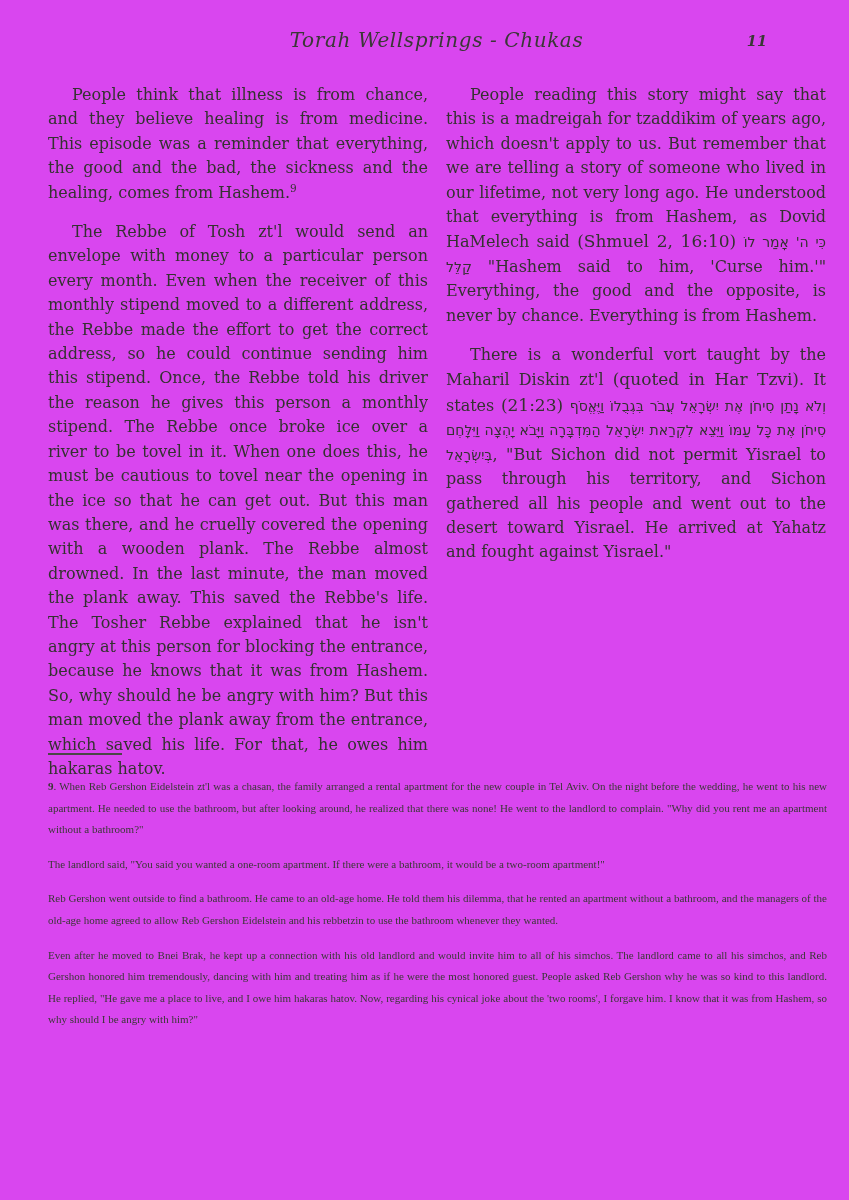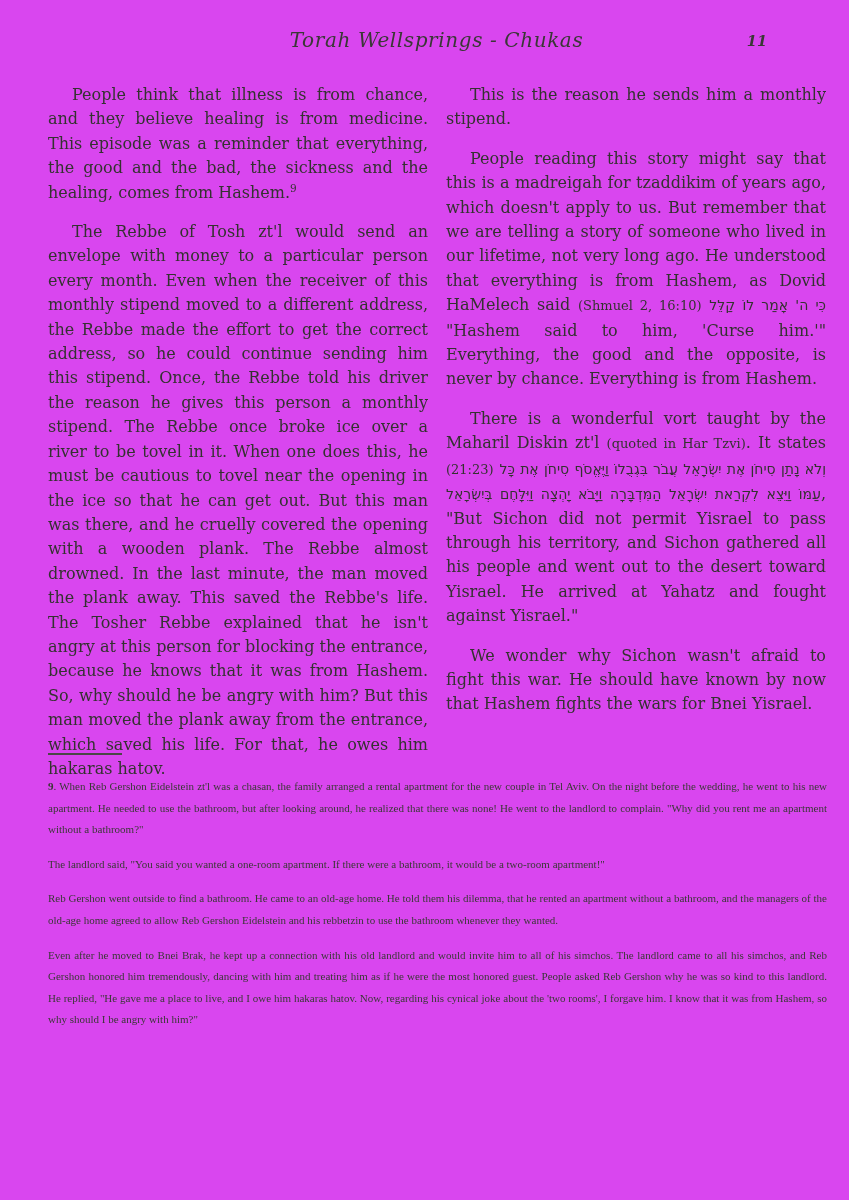--- a/index.html
+++ b/index.html
@@ -44,21 +44,21 @@
     gap: 18px;
   }
   .col {
     width: 380px;
     text-align: justify;
     font-size: 16px;
     line-height: 24.4px;
     color: #343230;
   }
   .col p { margin: 15px 0 15px 0; text-indent: 24px; }
-  .cite { font-size: 13px; }
+  .cite { font-size: 17px; }
   .hebrew {
     font-family: "DejaVu Sans", sans-serif;
     font-size: 14px;
   }
   .sup { vertical-align: super; font-size: 10.5px; line-height: 0; }
   .bold { font-weight: bold; }
   .footnote-rule {
     position: absolute;
     top: 753px; left: 48px;
     width: 74px; height: 0;
@@ -85,24 +85,22 @@
     <div class="header-title">Torah Wellsprings - Chukas</div>
     <div class="page-number">11</div>
   </div>
 
   <div class="body-columns">
     <div class="col">
         <p><span>People think that illness is from chance, and they believe healing is from medicine. This episode was a reminder that everything, the good and the bad, the sickness and the healing, comes from Hashem.</span><span class="sup">9</span></p>
         <p><span>The Rebbe of Tosh zt'l would send an envelope with money to a particular person every month. Even when the receiver of this monthly stipend moved to a different address, the Rebbe made the effort to get the correct address, so he could continue sending him this stipend. Once, the Rebbe told his driver the reason he gives this person a monthly stipend. The Rebbe once broke ice over a river to be tovel in it. When one does this, he must be cautious to tovel near the opening in the ice so that he can get out. But this man was there, and he cruelly covered the opening with a wooden plank. The Rebbe almost drowned. In the last minute, the man moved the plank away. This saved the Rebbe's life. The Tosher Rebbe explained that he isn't angry at this person for blocking the entrance, because he knows that it was from Hashem. So, why should he be angry with him? But this man moved the plank away from the entrance, which saved his life. For that, he owes him hakaras hatov.</span></p>
       </div>
     <div class="col">
-        <p><span>This is the reason he sends him a monthly stipend.</span></p>
         <p><span>People reading this story might say that this is a madreigah for tzaddikim of years ago, which doesn't apply to us. But remember that we are telling a story of someone who lived in our lifetime, not very long ago. He understood that everything is from Hashem, as Dovid HaMelech said </span><span class="cite">(Shmuel 2, 16:10)</span><span> </span><span class="hebrew">כִּי ה' אָמַר לוֹ קַלֵּל</span><span> "Hashem said to him, 'Curse him.'" Everything, the good and the opposite, is never by chance. Everything is from Hashem.</span></p>
         <p><span>There is a wonderful vort taught by the Maharil Diskin zt'l </span><span class="cite">(quoted in Har Tzvi)</span><span>. It states </span><span class="cite">(21:23)</span><span> </span><span class="hebrew">וְלֹא נָתַן סִיחֹן אֶת יִשְׂרָאֵל עֲבֹר בִּגְבֻלוֹ וַיֶּאֱסֹף סִיחֹן אֶת כָּל עַמּוֹ וַיֵּצֵא לִקְרַאת יִשְׂרָאֵל הַמִּדְבָּרָה וַיָּבֹא יָהְצָה וַיִּלָּחֶם בְּיִשְׂרָאֵל</span><span>, "But Sichon did not permit Yisrael to pass through his territory, and Sichon gathered all his people and went out to the desert toward Yisrael. He arrived at Yahatz and fought against Yisrael."</span></p>
-        <p><span>We wonder why Sichon wasn't afraid to fight this war. He should have known by now that Hashem fights the wars for Bnei Yisrael.</span></p>
       </div>
   </div>
 
   <div class="footnote-rule"></div>
 
   <div class="footnotes">
       <p><span class="bold">9</span><span>. When Reb Gershon Eidelstein zt'l was a chasan, the family arranged a rental apartment for the new couple in Tel Aviv. On the night before the wedding, he went to his new apartment. He needed to use the bathroom, but after looking around, he realized that there was none! He went to the landlord to complain. "Why did you rent me an apartment without a bathroom?"</span></p>
       <p><span>The landlord said, "You said you wanted a one-room apartment. If there were a bathroom, it would be a two-room apartment!"</span></p>
       <p><span>Reb Gershon went outside to find a bathroom. He came to an old-age home. He told them his dilemma, that he rented an apartment without a bathroom, and the managers of the old-age home agreed to allow Reb Gershon Eidelstein and his rebbetzin to use the bathroom whenever they wanted.</span></p>
       <p><span>Even after he moved to Bnei Brak, he kept up a connection with his old landlord and would invite him to all of his simchos. The landlord came to all his simchos, and Reb Gershon honored him tremendously, dancing with him and treating him as if he were the most honored guest. People asked Reb Gershon why he was so kind to this landlord. He replied, "He gave me a place to live, and I owe him hakaras hatov. Now, regarding his cynical joke about the 'two rooms', I forgave him. I know that it was from Hashem, so why should I be angry with him?"</span></p>

